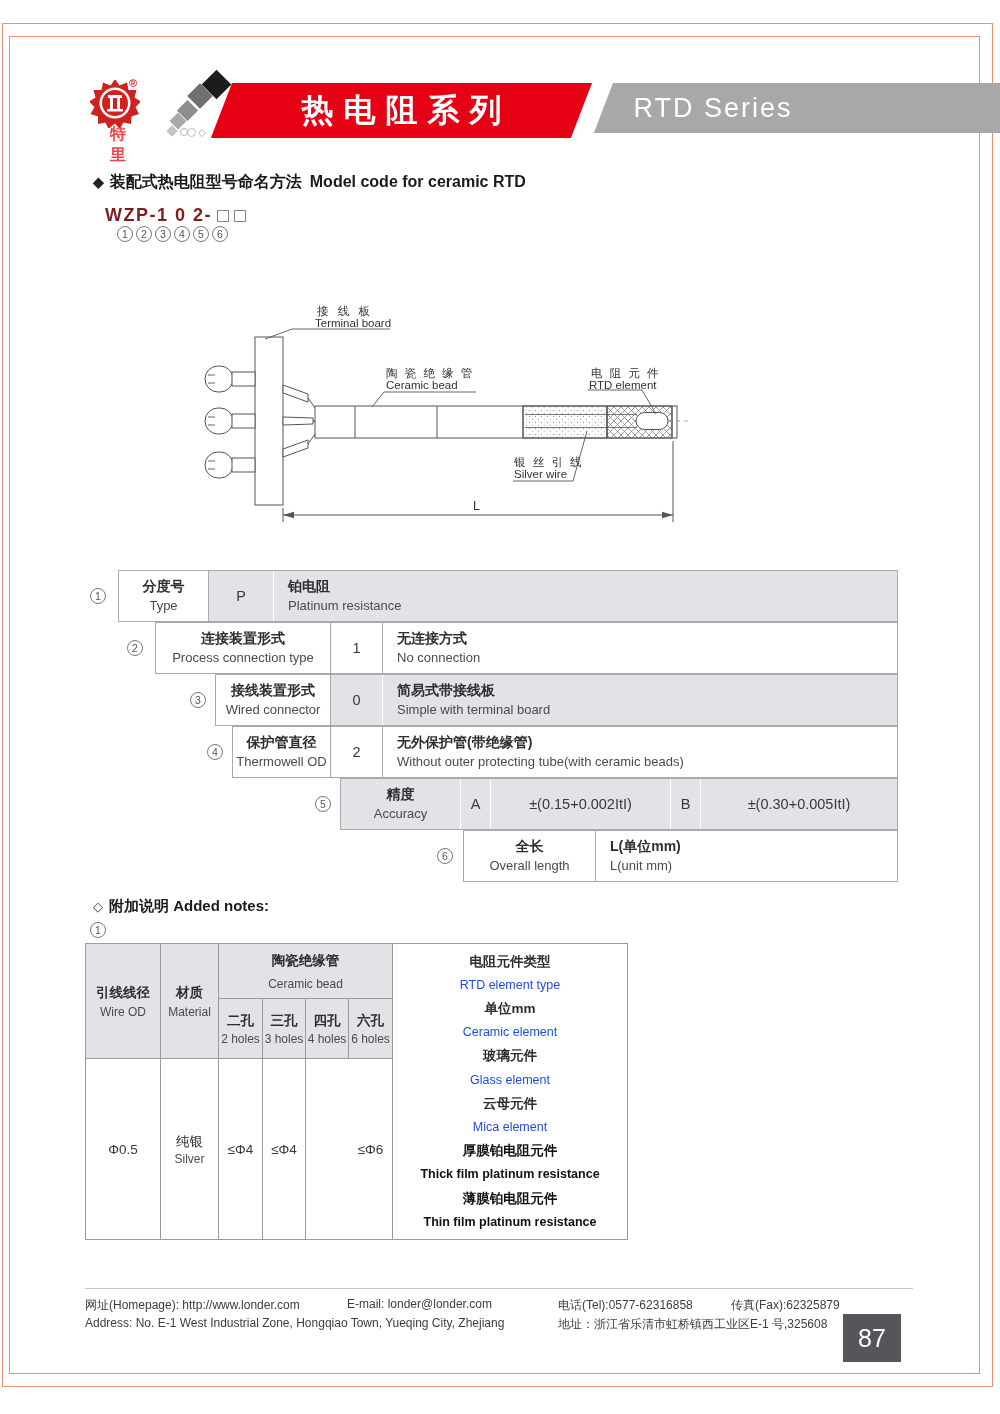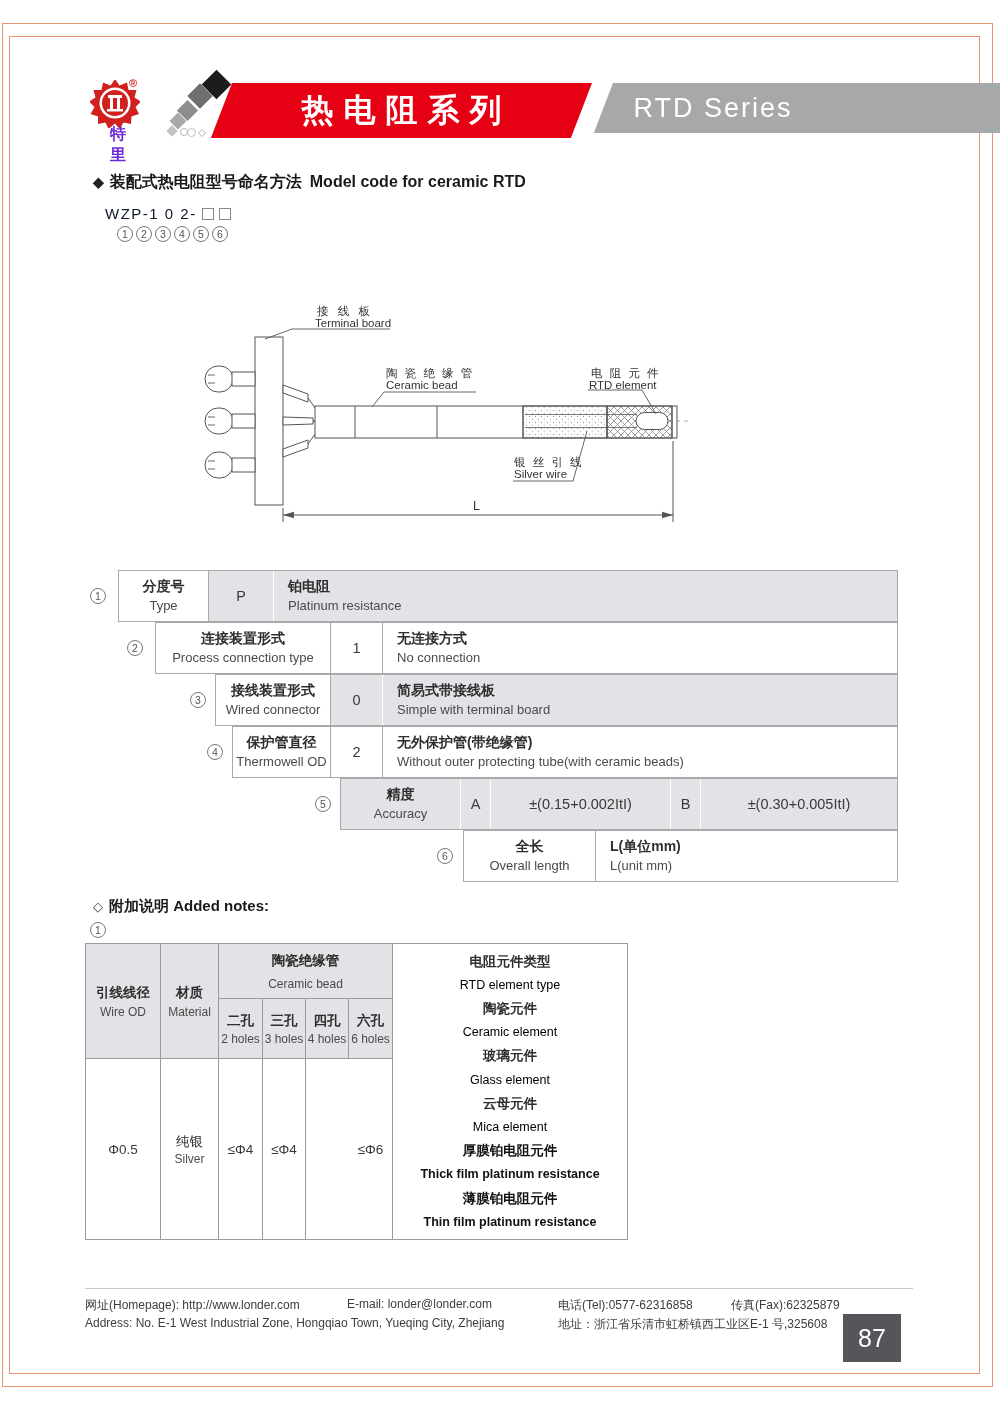--- a/index.html
+++ b/index.html
@@ -17,28 +17,28 @@
   .banner { position:absolute; top:83px; transform:skewX(-21deg); transform-origin:top left; }
   .banner .bt { display:flex; align-items:center; height:100%; transform:skewX(21deg); color:#fff; }
   .banner-red { left:232px; width:360px; height:55px; background:#e60014; }
   .banner-red .bt { justify-content:center; font-size:32px; font-weight:bold; letter-spacing:10px; padding-left:10px; }
   .banner-gray { left:613px; width:410px; height:50px; background:#a7a8aa; }
   .banner-gray .bt { font-size:27px; letter-spacing:2px; padding-left:30px; }
 
   .diamond { position:absolute; transform:rotate(45deg); }
 
   .logo-cn { position:absolute; left:90px; top:124px; width:56px; text-align:center;
-             color:#6d28d9; font-size:16px; font-weight:bold; letter-spacing:9px; padding-left:9px;}
+             color:#ef4444; font-size:16px; font-weight:bold; letter-spacing:9px; padding-left:9px;}
   .reg { position:absolute; left:129px; top:77px; color:#d0211f; font-size:11px; font-weight:bold;}
 
   
   .sec-title { position:absolute; left:93px; top:172px; font-size:16px; font-weight:bold; color:#1a1a1a; }
   .sec-title .dm { color:#222; font-size:14px; margin-right:6px; }
   .sec-title .en { margin-left:8px; }
-  .code-line { position:absolute; left:105px; top:205px; font-size:15px; color:#0f172a; letter-spacing:1.5px; }
+  .code-line { position:absolute; left:105px; top:205px; font-size:18px; color:#7f1d1d; letter-spacing:1.5px;font-weight:bold; }
   .sq { display:inline-block; width:12px; height:12px; border:1.5px solid #888; margin-left:5px; vertical-align:-1px; background:#fff; }
   .circ-row { position:absolute; left:117px; top:226px; display:flex; gap:3px; }
   .circ { width:16px; height:16px; border:1px solid #777; border-radius:50%;
           font-size:10.5px; color:#555; display:flex; align-items:center; justify-content:center; background:#fff; }
   .circ.abs { position:absolute; }
 
   
   svg text { font-family:"Liberation Sans", sans-serif; fill:#333; }
 
   
@@ -65,21 +65,21 @@
   .ncell { border-right:1px solid #9b9b9b; border-bottom:1px solid #9b9b9b;
            display:flex; flex-direction:column; align-items:center; justify-content:center; gap:3px; }
   .ncell .cn { font-size:13.5px; font-weight:600; color:#2e2e2e; white-space:nowrap; }
   .ncell .en { font-size:12px; color:#4a4a4a; white-space:nowrap; }
   .ncell.data { font-size:13.5px; color:#3a3a3a; }
   .ncell.nb { border-bottom:none; }
   .elem-col { grid-column:7; grid-row:1/4; border-right:none; border-bottom:none;
               display:flex; flex-direction:column; justify-content:space-evenly; padding:4px 2px; }
   .eline { text-align:center; line-height:1.15; }
   .eline.cn { font-size:13.5px; font-weight:600; color:#2e2e2e; }
-  .eline.en { font-size:12.5px; color:#000000; }
+  .eline.en { font-size:12.5px; color:#1d4ed8; }
   .eline.bold { font-weight:bold; color:#111; }
 
   
   .foot-rule { position:absolute; left:85px; top:1288px; width:828px; height:1px; background:#c9c9c9; }
   .foot { position:absolute; font-size:12px; color:#3c3c3c; white-space:nowrap; }
   .pagebox { position:absolute; left:843px; top:1314px; width:58px; height:48px; background:#55565a;
              color:#fff; font-size:25px; display:flex; align-items:center; justify-content:center; }
 </style>
 </head>
 <body>
@@ -341,21 +341,21 @@
   </div>
   <div class="ncell data nb" style="grid-column:4;grid-row:3">
     <span>≤Φ4</span>
   </div>
   <div class="ncell data nb" style="grid-column:6;grid-row:3">
     <span>≤Φ6</span>
   </div>
   <div class="ncell elem-col">
     <div class="eline cn">电阻元件类型</div>
     <div class="eline en">RTD element type</div>
-    <div class="eline cn">陶瓷元件</div>
+    <div class="eline cn">单位mm</div>
     <div class="eline en">Ceramic element</div>
     <div class="eline cn">玻璃元件</div>
     <div class="eline en">Glass element</div>
     <div class="eline cn">云母元件</div>
     <div class="eline en">Mica element</div>
     <div class="eline cn bold">厚膜铂电阻元件</div>
     <div class="eline en bold">Thick film platinum resistance</div>
     <div class="eline cn bold">薄膜铂电阻元件</div>
     <div class="eline en bold">Thin film platinum resistance</div>
   </div>

